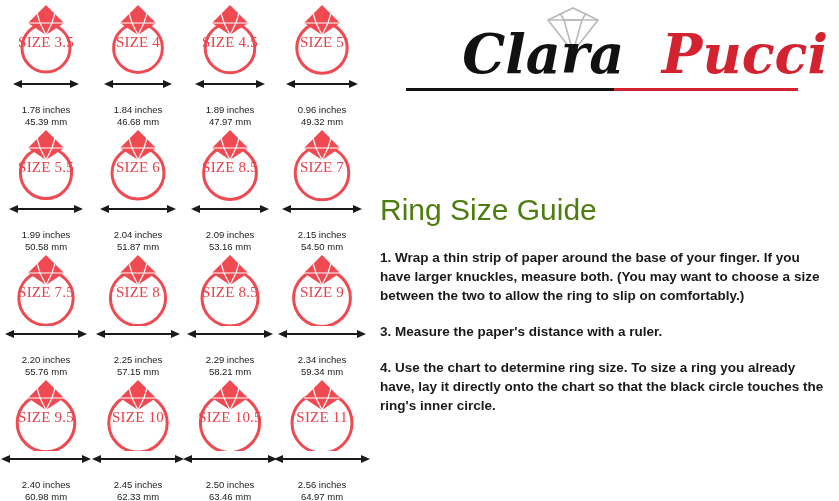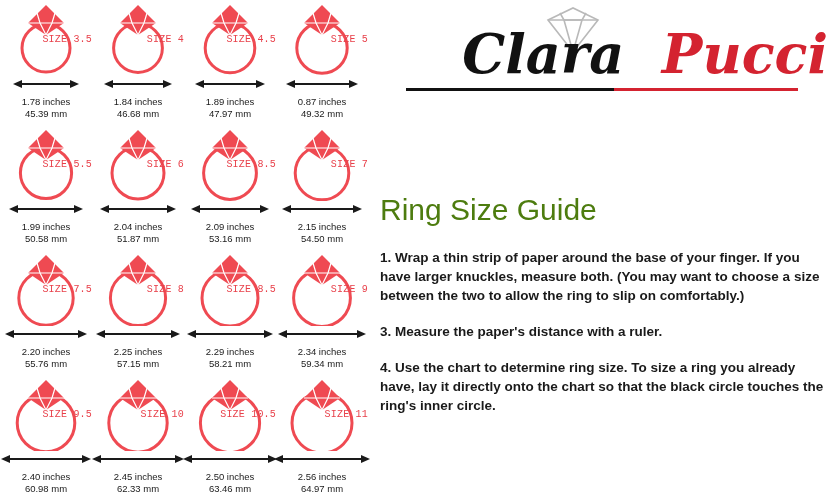--- a/index.html
+++ b/index.html
@@ -45,42 +45,42 @@
     position: absolute;
     left: 50%;
     top: 2px;
     transform: translateX(-50%);
   }
   .size-label {
     position: absolute;
     left: 0;
     right: 0;
     top: 34px;
-    text-align: right;
-    font-size: 10px;
+    text-align: center;
+    font-size: 15px;
     color: #e8404a;
-    font-family: Liberation Mono, monospace;
+    font-family: Liberation Serif, serif;
     letter-spacing: .2px;
   }
   .arrow-row {
     position: relative;
     height: 14px;
   }
   .arrow-svg {
     position: absolute;
     left: 50%;
     top: 0;
     transform: translateX(-50%);
   }
   .meas {
     text-align: center;
     font-size: 9.5px;
     line-height: 12px;
     color: #1a1a1a;
-    margin-top: 4px;
+    margin-top: 12px;
     font-family: "Liberation Sans", sans-serif;
   }
 
   
   .right {
     position: absolute;
     left: 368px;
     top: 0;
     width: 471px;
     height: 501px;
@@ -235,21 +235,21 @@
           <div class="size-label">SIZE 5</div>
         </div>
         <div class="arrow-row">
           <svg class="arrow-svg" width="72" height="12" viewBox="0 0 72 12">
             <line x1="7" y1="6" x2="65" y2="6" stroke="#1a1a1a" stroke-width="2"></line>
             <path d="M0 6 L9 2 L9 10 Z" fill="#1a1a1a"></path>
             <path d="M72 6 L63 2 L63 10 Z" fill="#1a1a1a"></path>
           </svg>
         </div>
         <div class="meas">
-          <div>0.87 inches</div>
+          <div>0.96 inches</div>
           <div>49.32 mm</div>
         </div>
       </div>
     </div>
 
     <div class="chart-row">
       <div class="cell">
         <div class="ring-wrap">
           <svg class="ring-svg" width="78" height="74" viewBox="0 0 78 74">
             <circle cx="39" cy="46" r="25.6" fill="none" stroke="#ef4a52" stroke-width="3"></circle>

